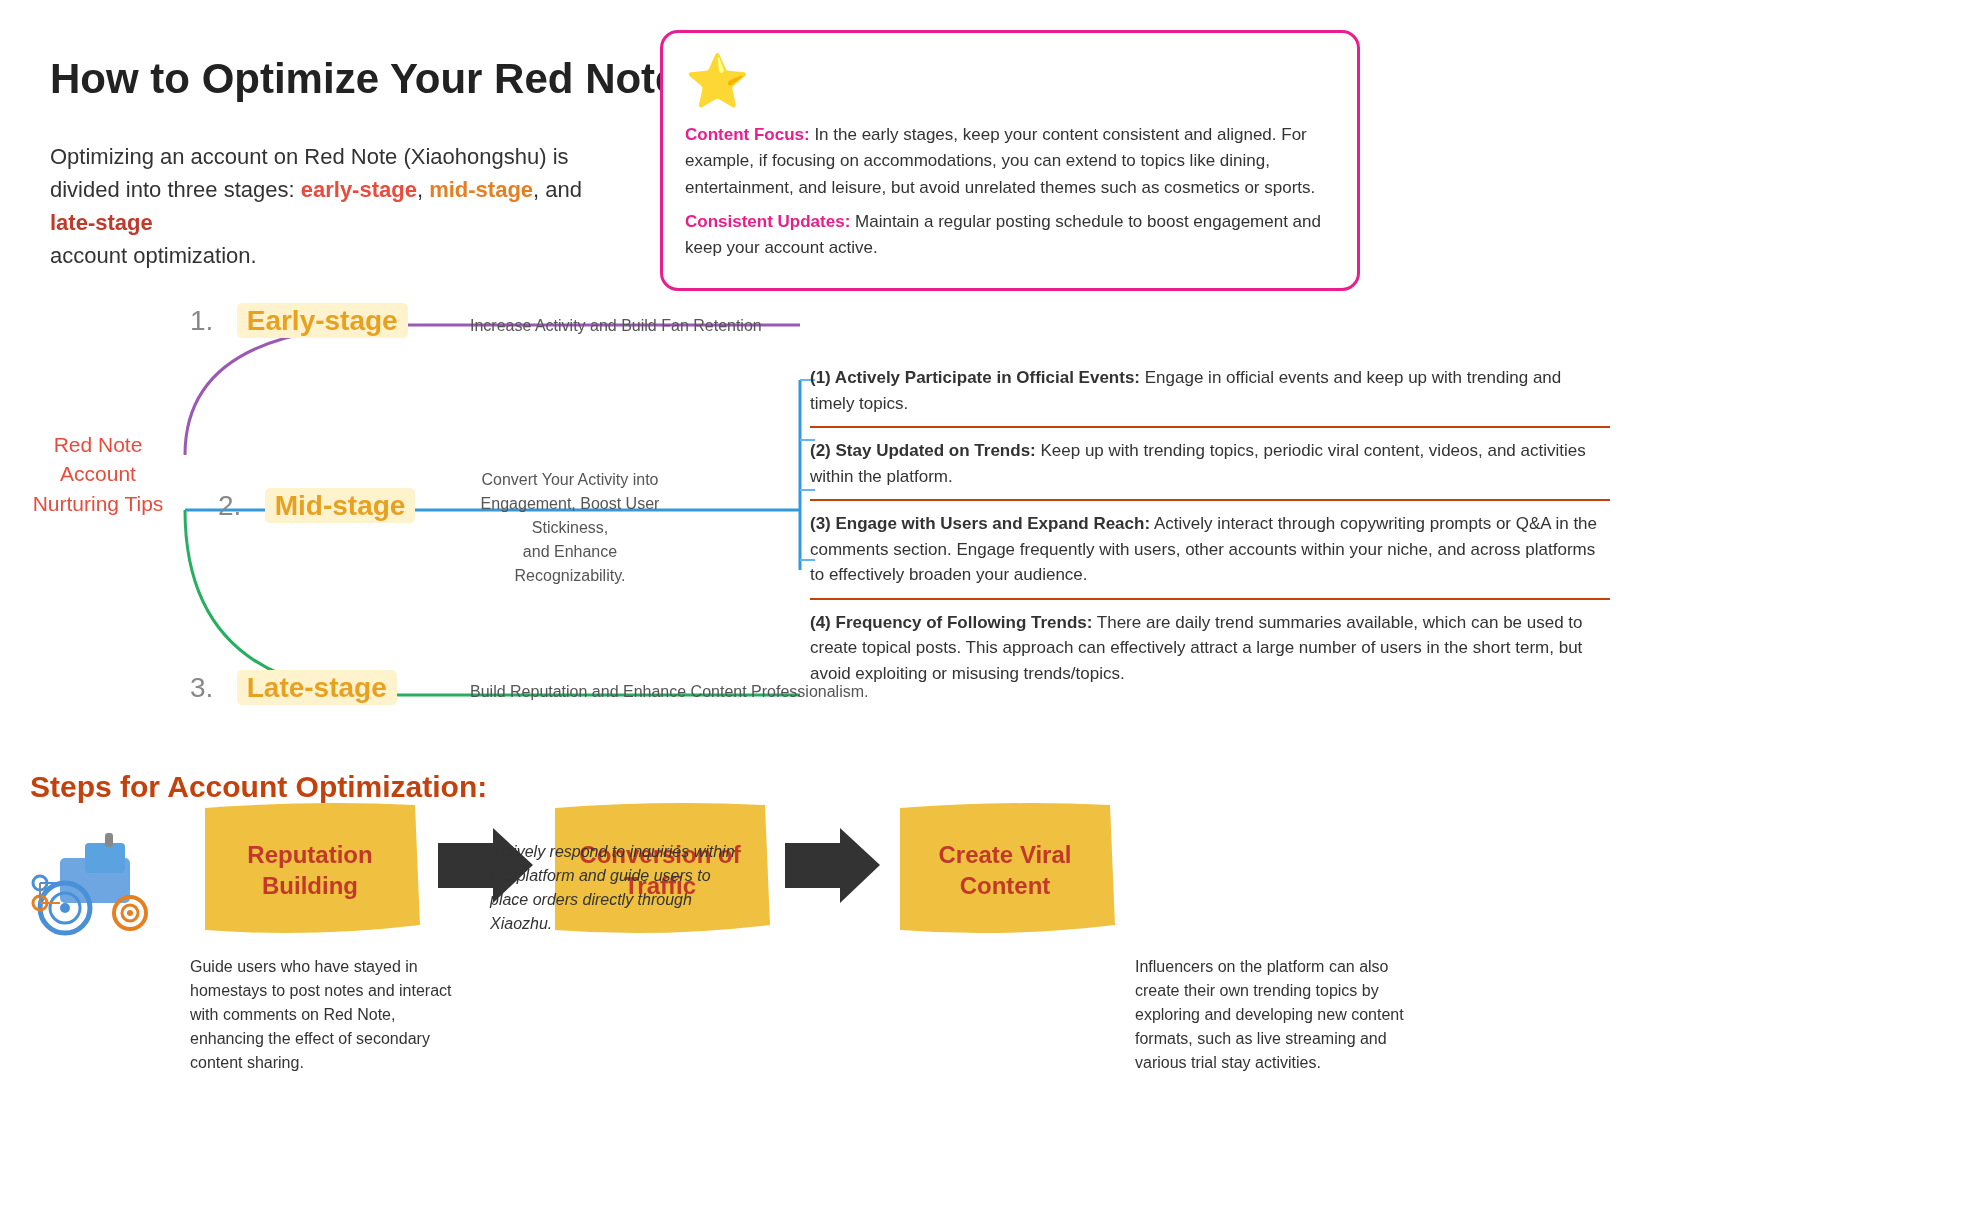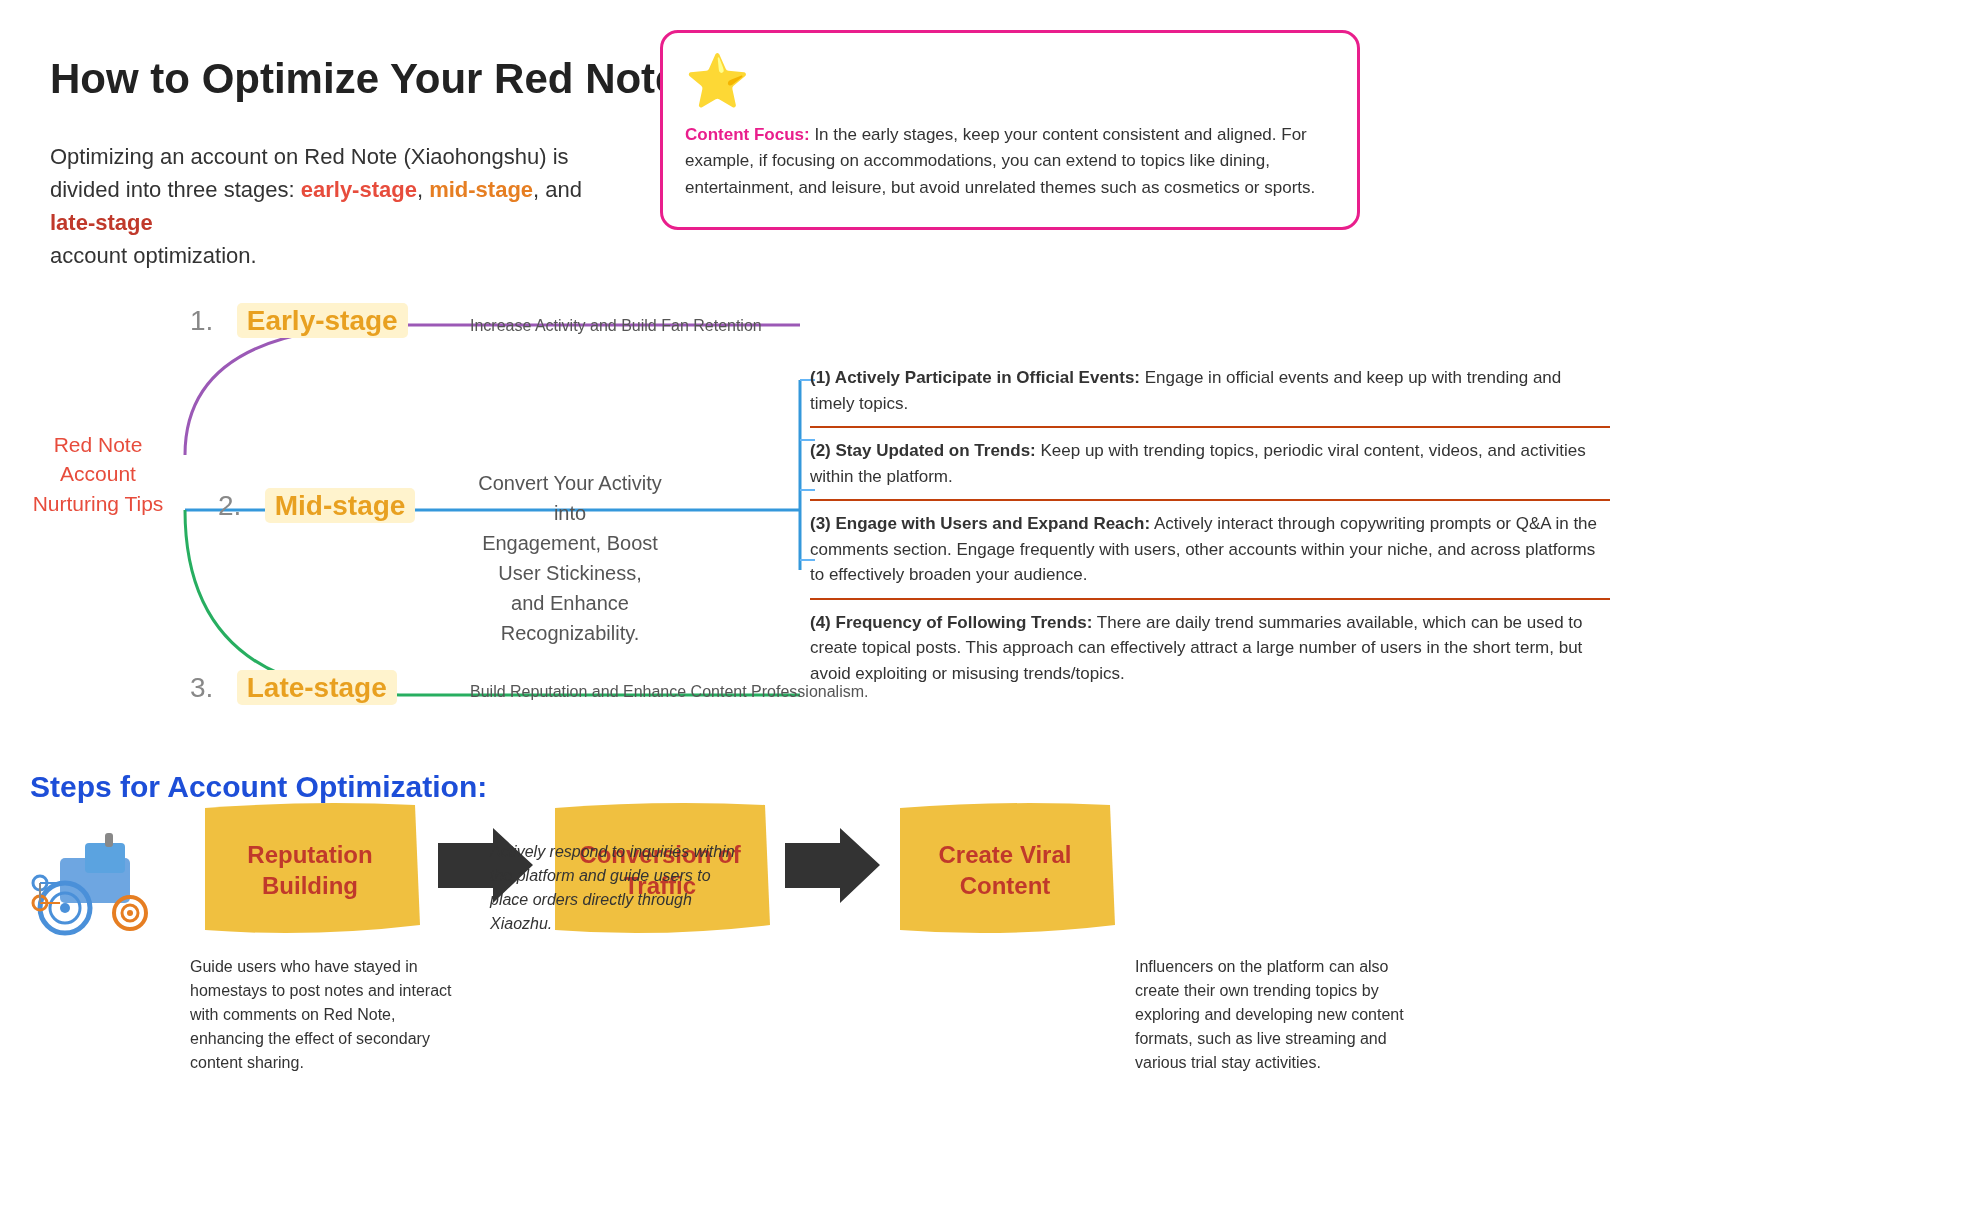--- a/index.html
+++ b/index.html
@@ -176,21 +176,21 @@
     }
     .bullet-item .bold { font-weight: bold; }
     .bullet-item:last-child { border-bottom: none; }
 
     .steps-title {
       position: absolute;
       top: 770px;
       left: 30px;
       font-size: 30px;
       font-weight: bold;
-      color: #1d4ed8;
+      color: #c2410c;
     }
   </style>
 </head>
 <body>
 
 <div class="main-title">How to Optimize Your Red Note Account?</div>
 
 <div class="subtitle">
   <span>Optimizing an account on Red Note (Xiaohongshu) is divided into three stages:</span>
   <span class="highlight-red">early-stage</span>,
@@ -204,20 +204,24 @@
 
 <div class="tips-box">
   <div class="tips-box-header">
     <span class="star-icon">⭐</span>
   </div>
   <ol class="tips-list">
     <li>
       <span class="label">Content Focus:</span>
       <span>In the early stages, keep your content consistent and aligned. For example, if focusing on accommodations, you can extend to topics like dining, entertainment, and leisure, but avoid unrelated themes such as cosmetics or sports.</span>
     </li>
+    <li>
+      <span class="label">Consistent Updates:</span>
+      <span>Maintain a regular posting schedule to boost engagement and keep your account active.</span>
+    </li>
   </ol>
 </div>
 
 <svg class="svg-overlay" xmlns="http://www.w3.org/2000/svg">
 
   <path d="M 185 455 Q 185 325 400 325" fill="none" stroke="#9b59b6" stroke-width="3"></path>
 
   <line x1="400" y1="325" x2="800" y2="325" stroke="#9b59b6" stroke-width="3"></line>
 
   <line x1="185" y1="510" x2="800" y2="510" stroke="#3498db" stroke-width="3"></line>
@@ -245,21 +249,21 @@
 </div>
 
 <div class="stage-late">
   <span class="num">3.</span>
   <span>&nbsp;</span>
   <span class="name">Late-stage</span>
 </div>
 
 <div class="early-subtitle">Increase Activity and Build Fan Retention</div>
 
-<div class="mid-subtitle" style="position:absolute; top:468px; left:470px; font-size:20px; color:#555; text-align:center; line-height:1.5; width:200px;">
+<div class="mid-subtitle" style="position:absolute; top:468px; left:470px; font-size:16px; color:#555; text-align:center; line-height:1.5; width:200px;">
   Convert Your Activity into<br>Engagement, Boost User Stickiness,<br>and Enhance Recognizability.
 </div>
 
 <div class="late-subtitle">Build Reputation and Enhance Content Professionalism.</div>
 
 <div class="bullet-section">
   <div class="bullet-item">
     <span class="bold">(1) Actively Participate in Official Events:</span>
     <span> Engage in official events and keep up with trending and timely topics.</span>
   </div>

